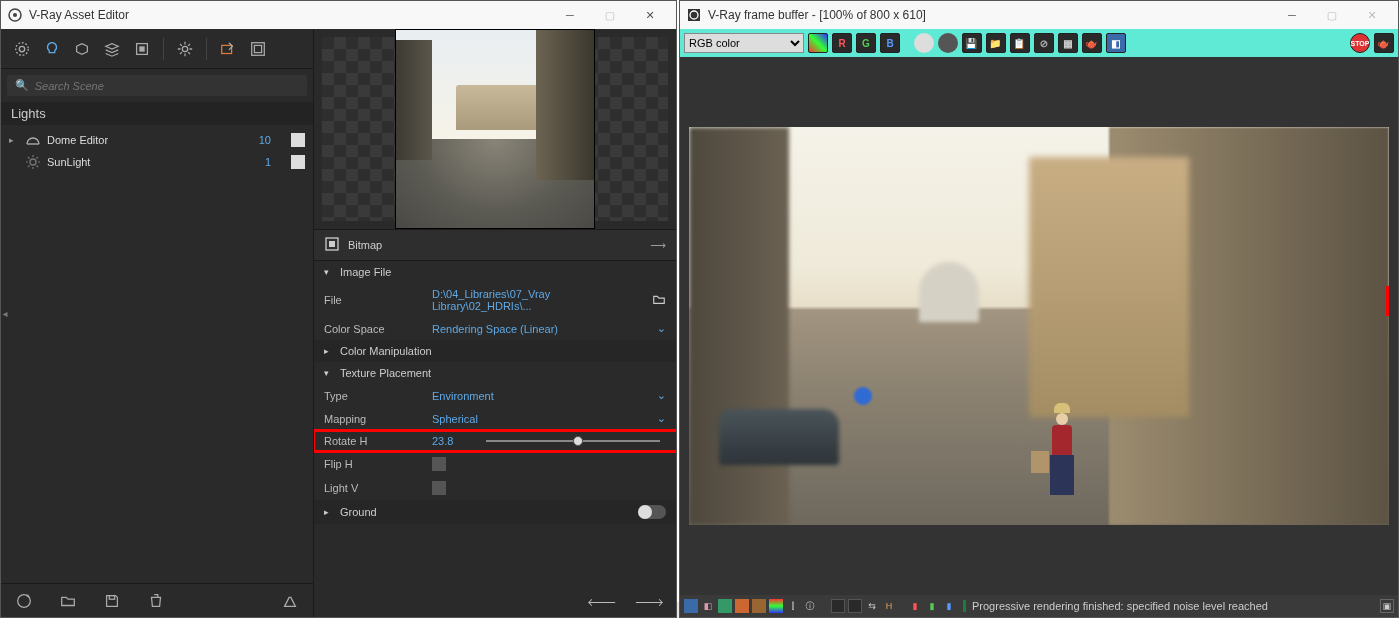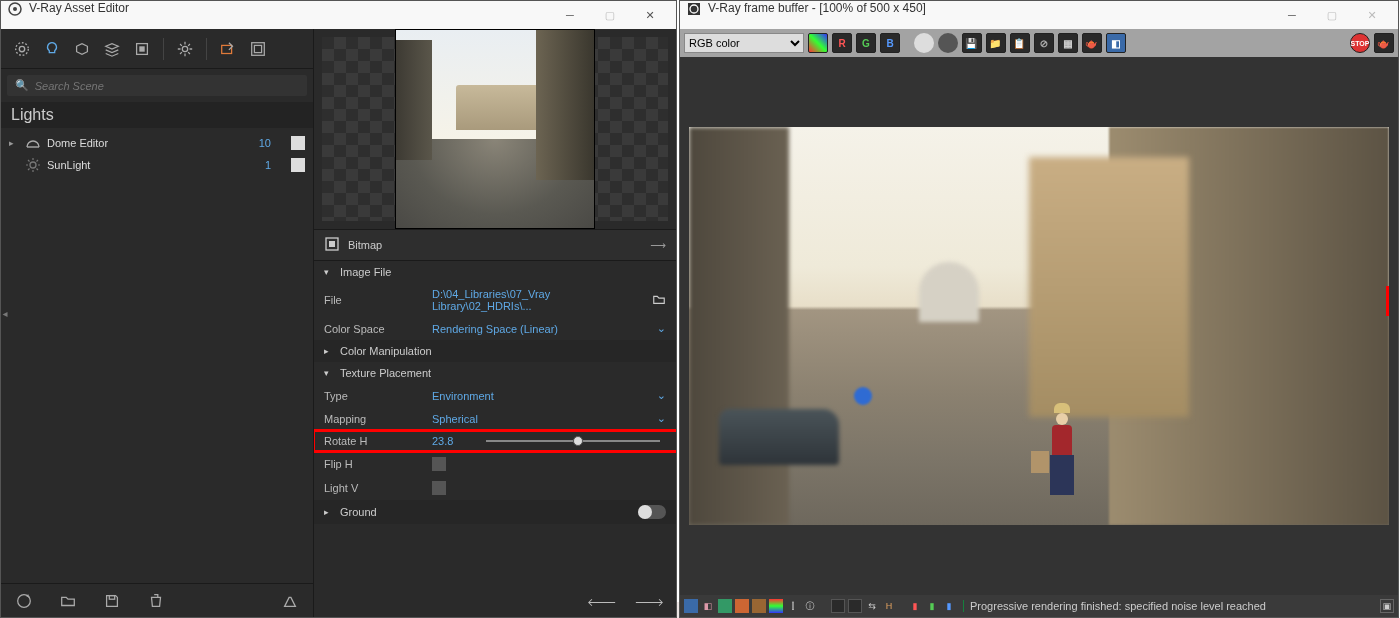--- a/index.html
+++ b/index.html
@@ -1,35 +1,35 @@
 <!DOCTYPE html>
 <html><head>
 <meta charset="utf-8">
 <style>
 *{margin:0;padding:0;box-sizing:border-box;font-family:"Segoe UI",Arial,sans-serif;font-size:11px;user-select:none}
 body{background:#fff;width:1400px;height:618px;overflow:hidden;position:relative}
 .win{position:absolute;background:#2a2a2a;border:1px solid #555;display:flex;flex-direction:column}
-.titlebar{height:28px;background:#f8f8f8;display:flex;align-items:flex-start;padding:0 6px;color:#333}
+.titlebar{height:28px;background:#f8f8f8;display:flex;align-items:center;padding:0 6px;color:#333}
 .titlebar .ico{width:16px;height:16px;margin-right:6px;display:flex;align-items:center;justify-content:center}
 .titlebar .title{flex:1;font-size:12px}
 .winbtns{display:flex;gap:0}
 .winbtn{width:40px;height:28px;display:flex;align-items:center;justify-content:center;color:#555}
 .winbtn.dis{color:#bbb}
 
 
 .win.left{left:0;top:0;width:677px;height:618px}
 .ae-body{flex:1;display:flex;background:#2a2a2a;color:#ccc;min-height:0}
 .ae-left{width:313px;display:flex;flex-direction:column;border-right:1px solid #1a1a1a}
 .ae-top{height:40px;background:#2a2a2a;display:flex;align-items:center;padding:0 8px;gap:4px;border-bottom:1px solid #1a1a1a}
 .iconbtn{width:26px;height:26px;display:flex;align-items:center;justify-content:center;color:#aaa;border-radius:2px}
 .iconbtn svg{width:18px;height:18px}
 .vsep{width:1px;height:22px;background:#444;margin:0 4px}
 .search{display:flex;align-items:center;padding:4px 8px;background:#333;margin:6px;border-radius:2px;color:#888}
 .search input{flex:1;border:none;background:transparent;color:#ccc;font-style:italic;outline:none;margin-left:6px}
-.section-hdr{background:#232323;padding:4px 10px;font-size:16px;color:#ccc}
+.section-hdr{background:#232323;padding:4px 10px;font-size:13px;color:#ccc}
 .tree{padding:4px 0}
 .trow{display:flex;align-items:center;padding:3px 8px;gap:6px}
 .trow .arrow{width:10px;color:#999;font-size:9px}
 .trow .ticon{width:16px;height:16px;display:flex;align-items:center;justify-content:center;color:#888}
 .trow .tname{flex:1;color:#ddd}
 .trow .tval{width:30px;text-align:right;color:#5fa9e6}
 .trow .tchk{width:14px;height:14px;background:#ddd;margin-left:14px}
 .ae-bottom{height:34px;background:#2a2a2a;border-top:1px solid #1a1a1a;display:flex;align-items:center;padding:0 10px;gap:18px}
 .ae-bottom .spacer{flex:1}
 
@@ -71,21 +71,21 @@
 .thumb{position:absolute;top:-4px;width:10px;height:10px;border-radius:50%;background:#ddd;border:1px solid #555;transform:translateX(-50%)}
 
 
 .toggle{width:28px;height:14px;background:#555;border-radius:7px;position:relative}
 .toggle .knob{position:absolute;width:14px;height:14px;border-radius:50%;background:#ddd;left:0;top:0}
 
 .ae-right-foot{height:30px;display:flex;align-items:center;justify-content:flex-end;padding:0 12px;gap:18px;color:#bbb}
 
 
 .win.right{left:679px;top:0;width:720px;height:618px}
-.vfb-tool{height:28px;background:#a3a3a3;display:flex;align-items:center;padding:0 4px;gap:4px}
+.vfb-tool{height:28px;background:#5eead4;display:flex;align-items:center;padding:0 4px;gap:4px}
 .vfb-tool select{background:#ddd;border:1px solid #888;height:20px;font-size:11px;width:120px}
 .chbtn{width:20px;height:20px;border:1px solid #222;display:flex;align-items:center;justify-content:center;font-size:10px;font-weight:bold;border-radius:2px}
 .vfb-view{flex:1;background:#333;display:flex;align-items:center;justify-content:center;position:relative}
 .render{width:700px;height:398px;position:relative;overflow:hidden}
 .render .sky2{position:absolute;inset:0;background:linear-gradient(#f5f2e9 0,#efead9 35%,#e8dfc9 45%,transparent 46%)}
 .render .street{position:absolute;left:0;right:0;bottom:0;height:55%;background:linear-gradient(#a39682,#8b8170 40%,#7c7568 70%,#6e685d)}
 .render .bl{position:absolute;left:0;top:0;width:100px;height:100%;background:linear-gradient(90deg,#4e483d,#6a6152);filter:blur(2px)}
 .render .br{position:absolute;right:0;top:0;width:280px;height:100%;background:linear-gradient(90deg,#9c8c6f,#5c5344);filter:blur(1px)}
 .render .br2{position:absolute;right:200px;top:30px;width:160px;height:260px;background:linear-gradient(#c9ae84,#a48d63);filter:blur(3px)}
 .render .dome{position:absolute;left:230px;top:135px;width:60px;height:60px;border-radius:50% 50% 0 0;background:#d6d1c5;filter:blur(2px)}
@@ -94,21 +94,21 @@
 .render .person{position:absolute;right:310px;bottom:32px;width:34px;height:86px}
 .render .person .head{width:12px;height:12px;border-radius:50%;background:#e8cfa8;margin:0 auto}
 .render .person .hair{width:16px;height:10px;background:#d8c07a;border-radius:6px 6px 0 0;margin:-4px auto 0}
 .render .person .body{width:20px;height:30px;background:#a3272c;margin:0 auto;border-radius:4px 4px 0 0}
 .render .person .legs{width:24px;height:40px;background:#2c3558;margin:0 auto}
 .render .person .bag{position:absolute;left:-14px;top:44px;width:18px;height:22px;background:#b1946a}
 .render .border-r{position:absolute;right:0;top:40%;width:3px;height:30px;background:#f00}
 
 .vfb-status{height:22px;background:#3a3a3a;display:flex;align-items:center;padding:0 4px;gap:3px;color:#ccc}
 .vfb-status .sicon{width:14px;height:14px;display:flex;align-items:center;justify-content:center;font-size:9px}
-.vfb-status .stxt{flex:1;font-size:11px;padding-left:6px;border-left:1px solid #15803d;margin-left:4px}
+.vfb-status .stxt{flex:1;font-size:11px;padding-left:6px;border-left:3px solid #15803d;margin-left:4px}
 
 
 .grip{position:absolute;left:0;top:300px;width:8px;height:24px;color:#777;font-size:10px;display:flex;align-items:center;justify-content:center}
 
 
 .underlay{position:absolute;left:0;bottom:0;right:0;height:16px;background:linear-gradient(90deg,#fff,#f3ecec 30%,#e8e0df 60%,#fff)}
 </style>
 </head>
 <body>
 
@@ -340,21 +340,21 @@
 </div>
 
 <div class="win right">
   <div class="titlebar">
     <span class="ico">
         <svg viewBox="0 0 16 16">
           <rect x="2" y="2" width="12" height="12" fill="#333"></rect>
           <circle cx="8" cy="8" r="4" fill="none" stroke="#fff" stroke-width="1.3"></circle>
         </svg>
       </span>
-    <span class="title">V-Ray frame buffer - [100% of 500 x 450]</span>
+    <span class="title">V-Ray frame buffer - [100% of 800 x 610]</span>
     <div class="winbtns">
       <div class="winbtn">─</div>
       <div class="winbtn dis">▢</div>
       <div class="winbtn dis">✕</div>
     </div>
   </div>
   <div class="vfb-tool">
     <select><option>RGB color</option></select>
     <div class="chbtn" style="background:linear-gradient(45deg,#f33,#3f3,#33f);color:#fff"></div>
     <div class="chbtn" style="color:#f55;background:#2a2a2a">R</div>

